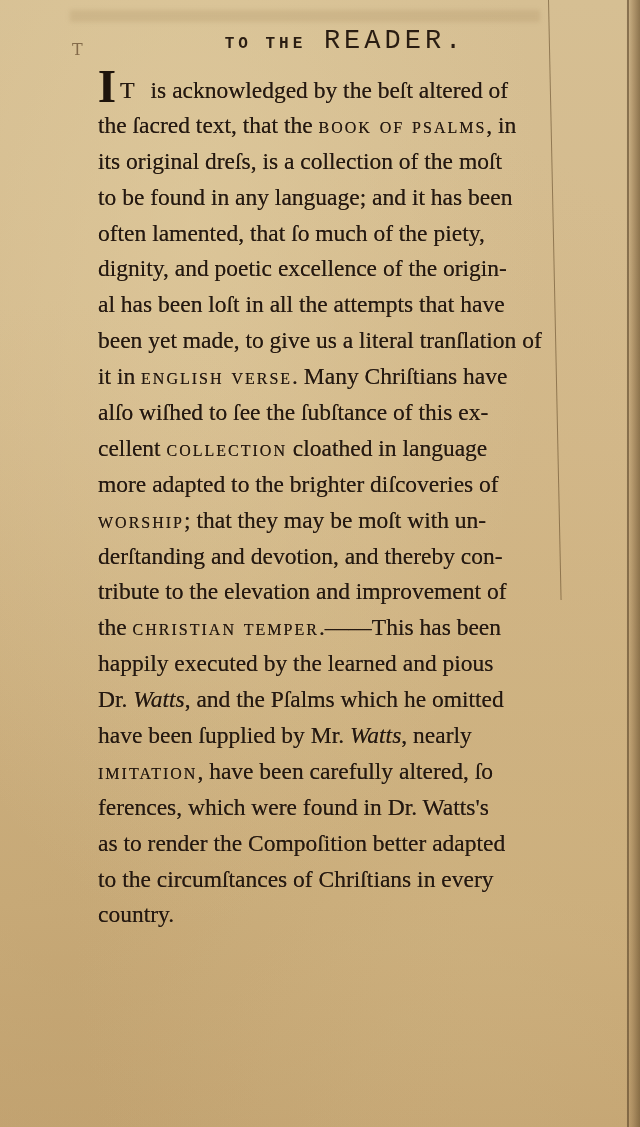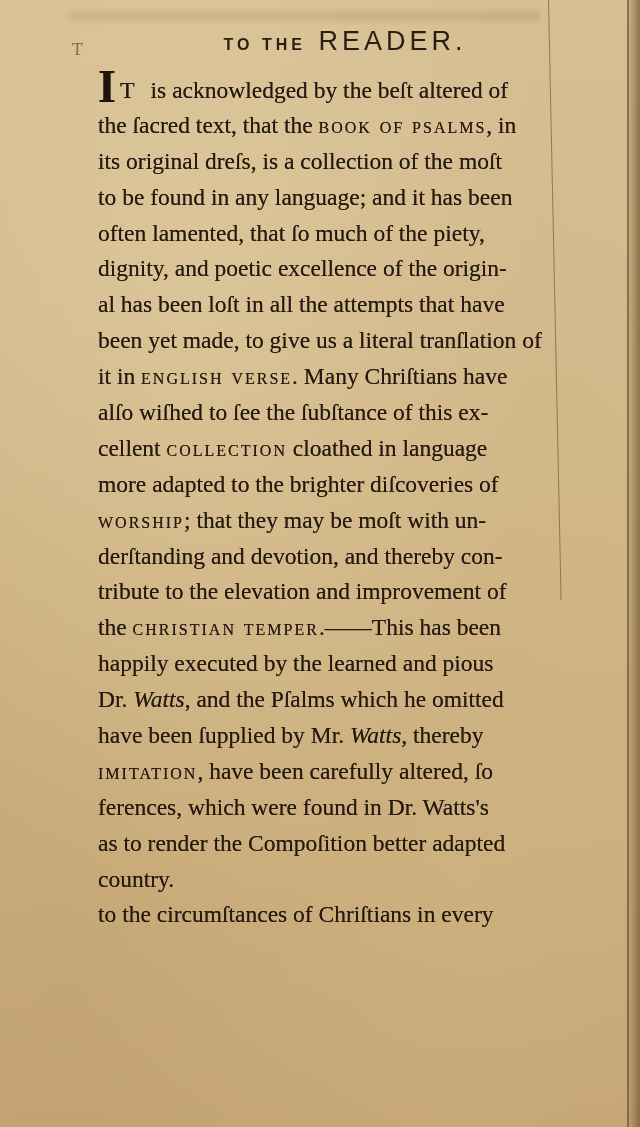--- a/index.html
+++ b/index.html
@@ -56,21 +56,21 @@
       left: 72px; top: 40px;
       font-family: "DejaVu Serif", serif;
       font-size: 16px;
       color: rgba(110,85,55,0.8);
     }
     .running-head {
       position: absolute;
       left: 0; top: 26px;
       width: 640px;
       text-align: center;
-      font-family: Liberation Sans, sans-serif;
+      font-family: Liberation Mono, monospace;
       color: #2a1d12;
       white-space: nowrap;
     }
     .running-head .small {
       font-size: 16px;
       letter-spacing: 4px;
       font-weight: bold;
       margin-left: 50px;
     }
     .running-head .large {
@@ -142,20 +142,20 @@
       <div class="line"><span>it in </span><span class="sc">ENGLISH VERSE</span><span>.  Many Chriſtians have</span></div>
       <div class="line"><span>alſo wiſhed to ſee the ſubſtance of this ex-</span></div>
       <div class="line"><span>cellent </span><span class="sc">COLLECTION</span><span> cloathed in language</span></div>
       <div class="line"><span>more adapted to the brighter diſcoveries of</span></div>
       <div class="line"><span class="sc">WORSHIP</span><span>; that they may be moſt with un-</span></div>
       <div class="line"><span>derſtanding and devotion, and thereby con-</span></div>
       <div class="line"><span>tribute to the elevation and improvement of</span></div>
       <div class="line"><span>the </span><span class="sc">CHRISTIAN TEMPER</span><span>.——This has been</span></div>
       <div class="line"><span>happily executed by the learned and pious</span></div>
       <div class="line"><span>Dr. </span><em>Watts</em><span>, and the Pſalms which he omitted</span></div>
-      <div class="line"><span>have been ſupplied by Mr. </span><em>Watts</em><span>, thereby</span></div>
+      <div class="line"><span>have been ſupplied by Mr. </span><em>Watts</em><span>, nearly</span></div>
       <div class="line"><span class="sc">IMITATION</span><span>, have been carefully altered, ſo</span></div>
       <div class="line"><span>ferences, which were found in Dr. Watts's</span></div>
       <div class="line"><span>as to render the Compoſition better adapted</span></div>
+      <div class="line"><span>to the circumſtances of Chriſtians in every</span></div>
       <div class="line"><span>country.</span></div>
-      <div class="line"><span>to the circumſtances of Chriſtians in every</span></div>
     </div>
 </div>
 
 </body></html>

